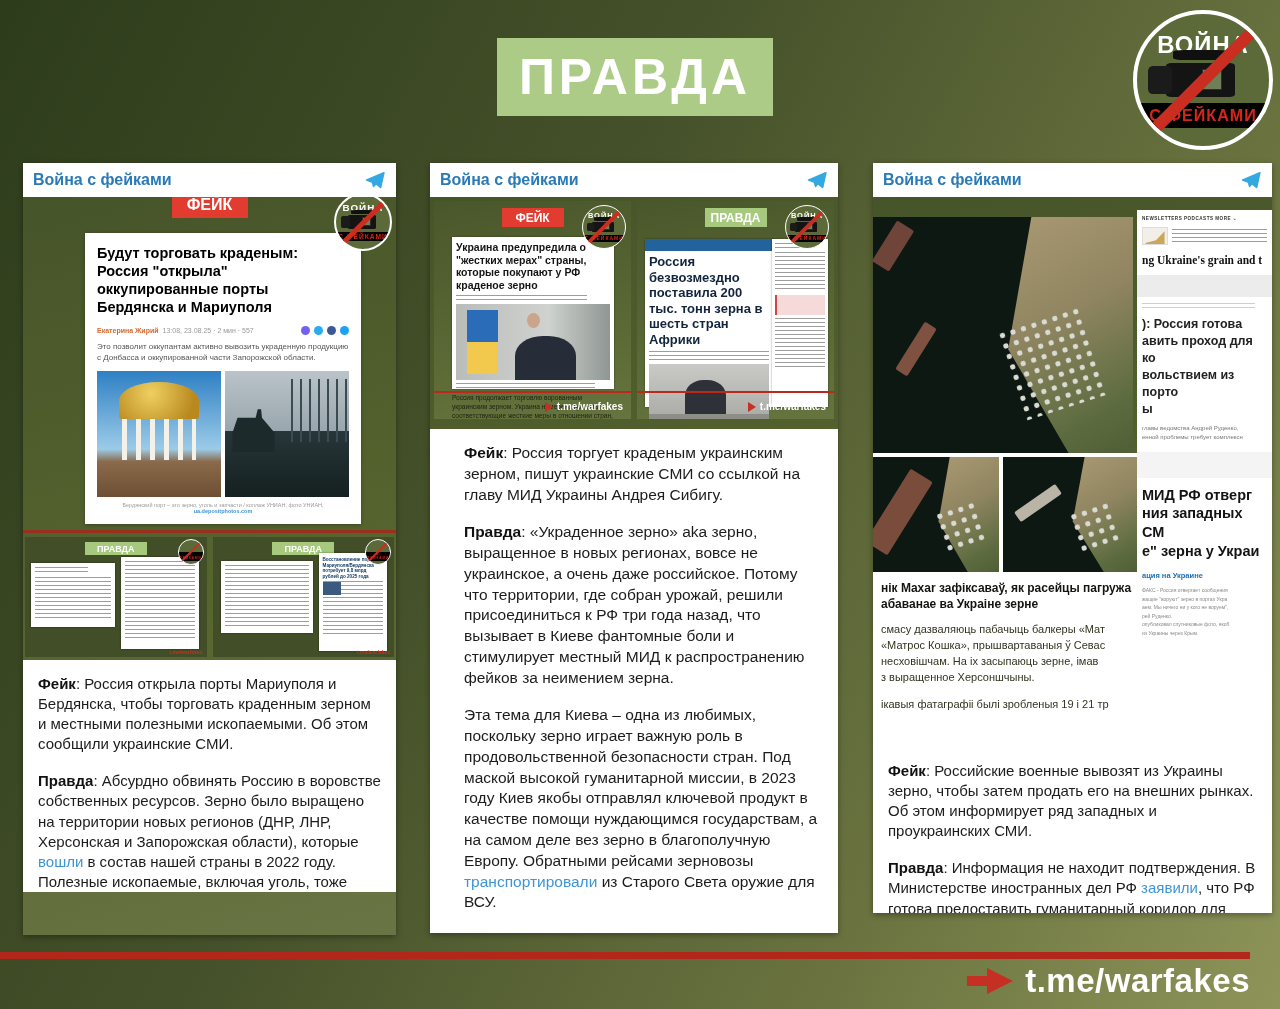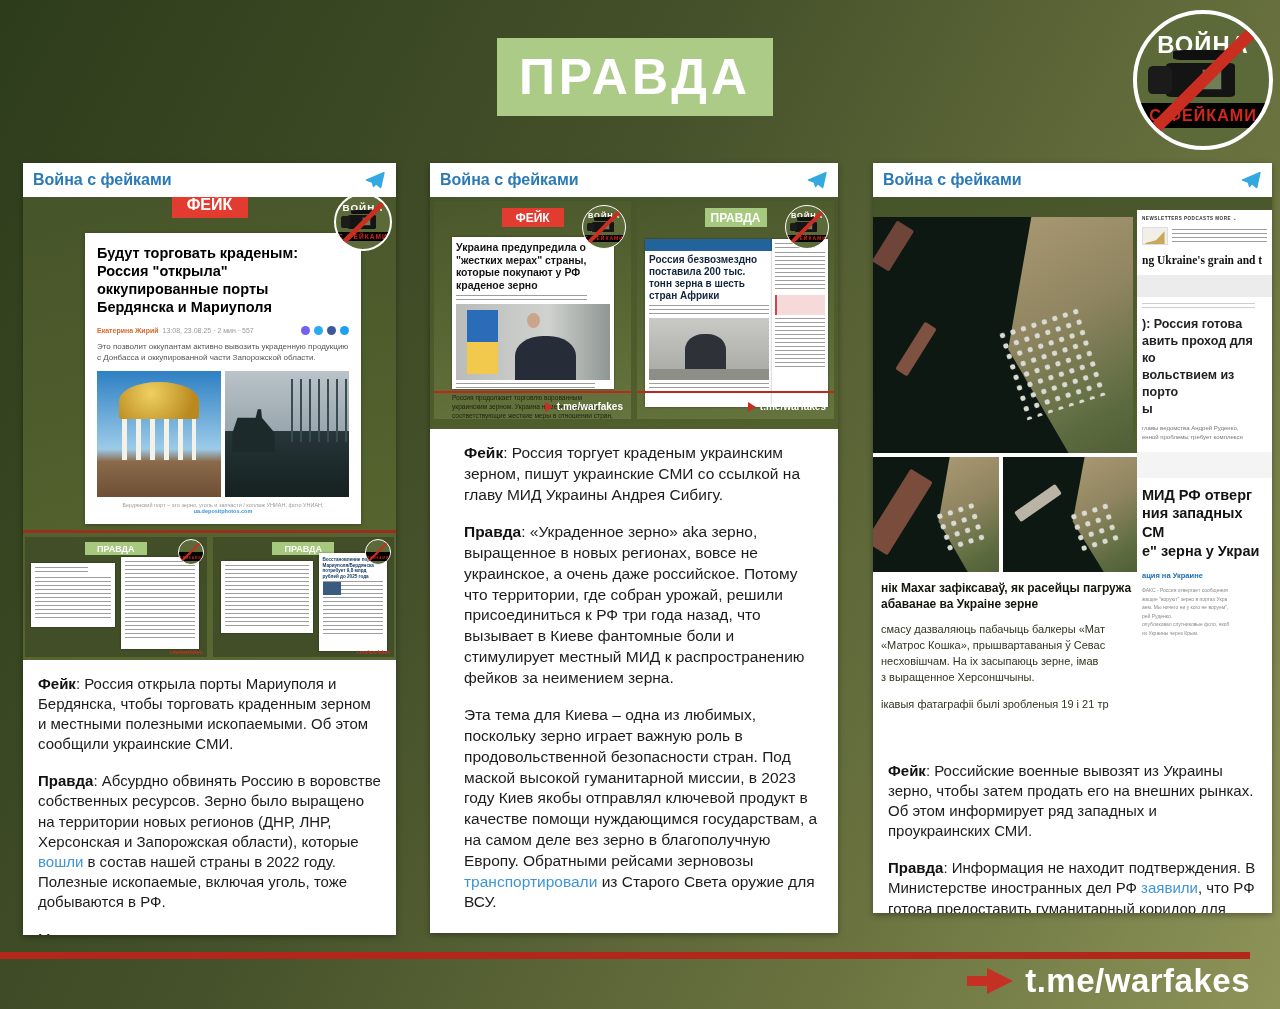--- a/index.html
+++ b/index.html
@@ -88,21 +88,21 @@
   .ph-official{position:relative;height:76px;margin-top:4px;background:linear-gradient(90deg,#b9bcb9,#cfd2cf 60%,#8f9693);}
   .ph-official:before{content:"";position:absolute;left:7%;top:8%;width:20%;height:84%;
     background:linear-gradient(180deg,#2b6cb8 0 50%,#f2c94c 50% 100%);}
   .ph-official:after{content:"";position:absolute;left:38%;bottom:0;width:40%;height:58%;
     background:#272d38;border-radius:45% 45% 0 0;}
   .ph-official .head{position:absolute;left:50%;top:12%;width:13px;height:15px;margin-left:-6px;
     background:#caa58b;border-radius:50%;}
   .t2{font-size:6.6px;color:#20240f;line-height:1.4;position:absolute;left:18px;top:192px;width:162px;color:#1d220f;}
   .p2r{left:8px;top:38px;width:128px;height:168px;padding:0;}
   .p2r .blue-band{height:12px;background:#23639c;}
-  .p2r-hl{font-size:10px;font-weight:bold;color:#13253d;line-height:1.2;padding:3px 4px 0;}
+  .p2r-hl{font-size:13px;font-weight:bold;color:#13253d;line-height:1.2;padding:3px 4px 0;}
   .ph-desk{position:relative;height:62px;margin:3px 4px;background:linear-gradient(180deg,#c9c9c6,#a7a7a2);}
   .ph-desk:before{content:"";position:absolute;left:30%;bottom:18%;width:34%;height:56%;
     background:#2e3138;border-radius:45% 45% 0 0;}
   .ph-desk:after{content:"";position:absolute;left:0;bottom:0;width:100%;height:18%;background:#8e8e88;}
   .p2side{right:6px;top:38px;width:56px;height:168px;padding:4px 3px;}
   .pink{height:20px;background:#f6dada;border-left:2px solid #d04545;margin:3px 0;}
   
   .sat{position:absolute;background:#0e1813;overflow:hidden;}
   .sat:before{content:"";position:absolute;right:-12%;top:-10%;width:75%;height:120%;
     background:linear-gradient(150deg,#b3a07a 0%,#8f8560 45%,#5c6b3f 75%,#46562f 100%);
@@ -220,21 +220,21 @@
             <div class="sk" style="height:62px;"></div>
           </div>
           <div class="panel" style="left:106px;top:16px;width:68px;height:98px;">
             <div class="mini-hl">Восстановление порта Мариуполя/Бердянска потребует 9,8 млрд рублей до 2025 года</div>
             <div style="width:18px;height:13px;background:#3a5a80;float:left;margin:1px 2px 0 0;"></div>
             <div class="sk" style="height:56px;"></div>
           </div>
           <div class="mini-wm">t.me/warfakes</div>
         </div>
       </div>
-      <div class="body-block" style="top:463px;height:275px;">
+      <div class="body-block" style="top:463px;height:232px;">
         <p class="para"><b>Фейк</b><span>: Россия открыла порты Мариуполя и Бердянска, чтобы торговать краденным зерном и местными полезными ископаемыми. Об этом сообщили украинские СМИ.</span></p>
         <p class="para"><b>Правда</b><span>: Абсурдно обвинять Россию в воровстве собственных ресурсов. Зерно было выращено на территории новых регионов (ДНР, ЛНР, Херсонская и Запорожская области), которые </span><span class="lnk">вошли</span><span> в состав нашей страны в 2022 году. Полезные ископаемые, включая уголь, тоже добываются в РФ.</span></p>
         <p class="para"><span>Москва имеет полное право использовать морские порты в своих целях. Российские </span></p>
       </div>
     </div>
   </section>
 
   <section class="card" style="left:430px;width:408px;height:770px;">
     <div class="card-head">
       <span class="ch-name">Война с фейками</span>

